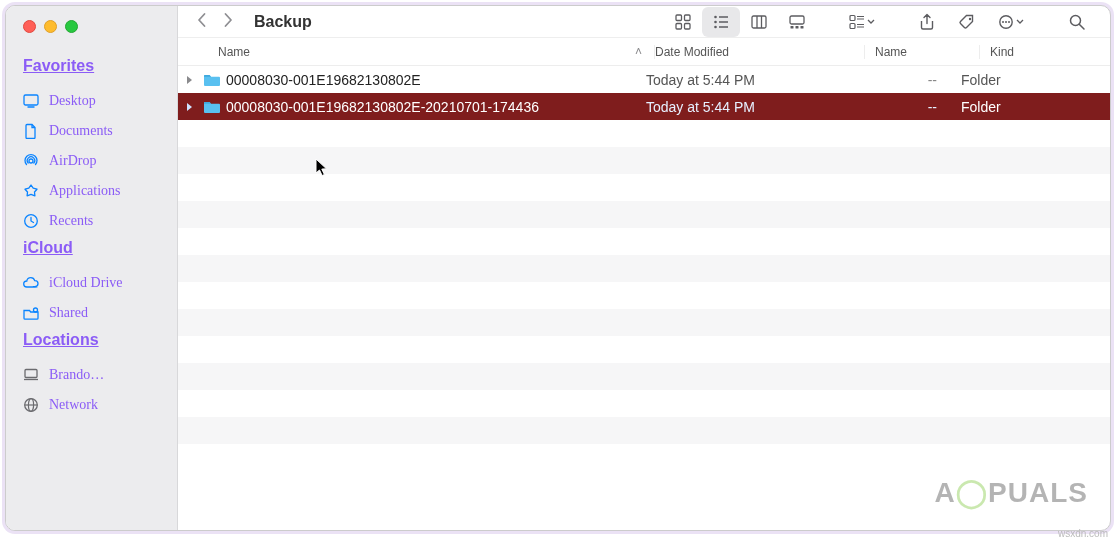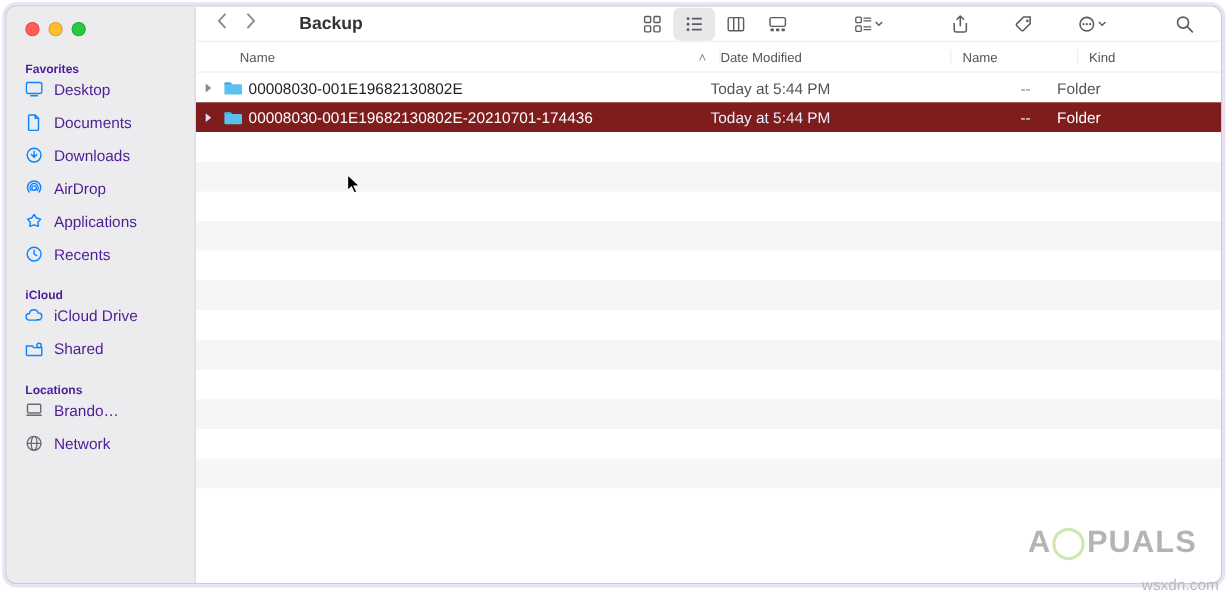--- a/index.html
+++ b/index.html
@@ -33,49 +33,51 @@
     .traffic {
       display: flex;
       gap: 8px;
       padding: 4px 0 14px 17px;
     }
     .traffic-dot { width: 13px; height: 13px; border-radius: 50%; }
     .close-dot { background: #ff5f57; border: 0.5px solid #e1483f; }
     .min-dot { background: #febc2e; border: 0.5px solid #e0a027; }
     .max-dot { background: #28c840; border: 0.5px solid #24a733; }
     .section-header {
-      color: #4c1d95;
-      font-size: 11px;
+      color: #8b5cf6;
+      font-size: 16px;
       font-weight: 600;
       padding: 10px 0 4px 17px;
+      text-decoration: underline;
     }
     .sb-item {
       display: flex;
-      align-items: flex-start;
+      align-items: flex-end;
       height: 30px;
       padding: 0 10px 0 15px;
       font-size: 14px;
-      color: #4c1d95;
+      color: #8b5cf6;
       cursor: default;
+      font-family: Liberation Serif, serif;
     }
     .sb-icon { width: 20px; display: inline-flex; justify-content: center; margin-right: 8px; color: #0a84ff; }
     .sb-icon.gray { color: #6b6b6f; }
     .sb-label { white-space: nowrap; overflow: hidden; text-overflow: ellipsis; }
     .main {
       flex: 1;
       display: flex;
       flex-direction: column;
     }
     .toolbar {
       height: 32px;
       display: flex;
       align-items: center;
       padding: 0 14px 0 8px;
       border-bottom: 1px solid #eee;
-      gap: 20px;
+      gap: 2px;
     }
     .nav-arrows { display: flex; gap: 14px; color: #8f8f93; padding: 0 10px; }
     .title { font-size: 16px; font-weight: 600; color: #333; padding-left: 8px; }
     .spacer { flex: 1; }
     .tb-group { display: flex; align-items: center; gap: 0; }
     .tb-btn { width: 38px; height: 30px; display: inline-flex; align-items: center; justify-content: center; color: #5c5c60; border-radius: 6px; }
     .tb-btn.active { background: #e8e8ea; }
     .tb-btn.sep-right { margin-right: 20px; }
     .column-header {
       display: flex;
@@ -120,21 +122,21 @@
     .watermark {
       position: absolute;
       right: 28px; bottom: 32px;
       font-size: 28px; font-weight: 700;
       color: #2b2b2b; letter-spacing: 1px;
       opacity: 0.35;
     }
     .wm-green { color: #6abf1e; }
     .src {
       position: absolute; right: 8px; bottom: 2px;
-      font-size: 14px; color: #bbb;
+      font-size: 10px; color: #bbb;
     }
   </style>
 </head>
 <body>
 
 <div class="window">
   <div class="sidebar">
     <div class="traffic">
       <div class="traffic-dot close-dot"></div>
       <div class="traffic-dot min-dot"></div>
@@ -152,29 +154,20 @@
       <span class="sb-label">Desktop</span>
     </div>
     <div class="sb-item">
       <span class="sb-icon">
           <svg width="16" height="16" viewBox="0 0 16 16">
             <path d="M4 1.5h5l3 3v10a1 1 0 0 1-1 1H4a1 1 0 0 1-1-1v-12a1 1 0 0 1 1-1z" fill="none" stroke="currentColor" stroke-width="1.3"></path>
             <path d="M9 1.5v3h3" fill="none" stroke="currentColor" stroke-width="1.3"></path>
           </svg>
         </span>
       <span class="sb-label">Documents</span>
-    </div>
-    <div class="sb-item">
-      <span class="sb-icon">
-          <svg width="16" height="16" viewBox="0 0 16 16">
-            <circle cx="8" cy="8" r="6.3" fill="none" stroke="currentColor" stroke-width="1.3"></circle>
-            <path d="M8 4.5v5M5.5 7.5 8 10l2.5-2.5" fill="none" stroke="currentColor" stroke-width="1.3" stroke-linecap="round" stroke-linejoin="round"></path>
-          </svg>
-        </span>
-      <span class="sb-label">Downloads</span>
     </div>
     <div class="sb-item">
       <span class="sb-icon">
           <svg width="16" height="16" viewBox="0 0 16 16">
             <circle cx="8" cy="8" r="2" fill="none" stroke="currentColor" stroke-width="1.3"></circle>
             <path d="M3.5 11.5a6 6 0 1 1 9 0M5.2 10a3.7 3.7 0 1 1 5.6 0" fill="none" stroke="currentColor" stroke-width="1.3" stroke-linecap="round"></path>
           </svg>
         </span>
       <span class="sb-label">AirDrop</span>
     </div>

